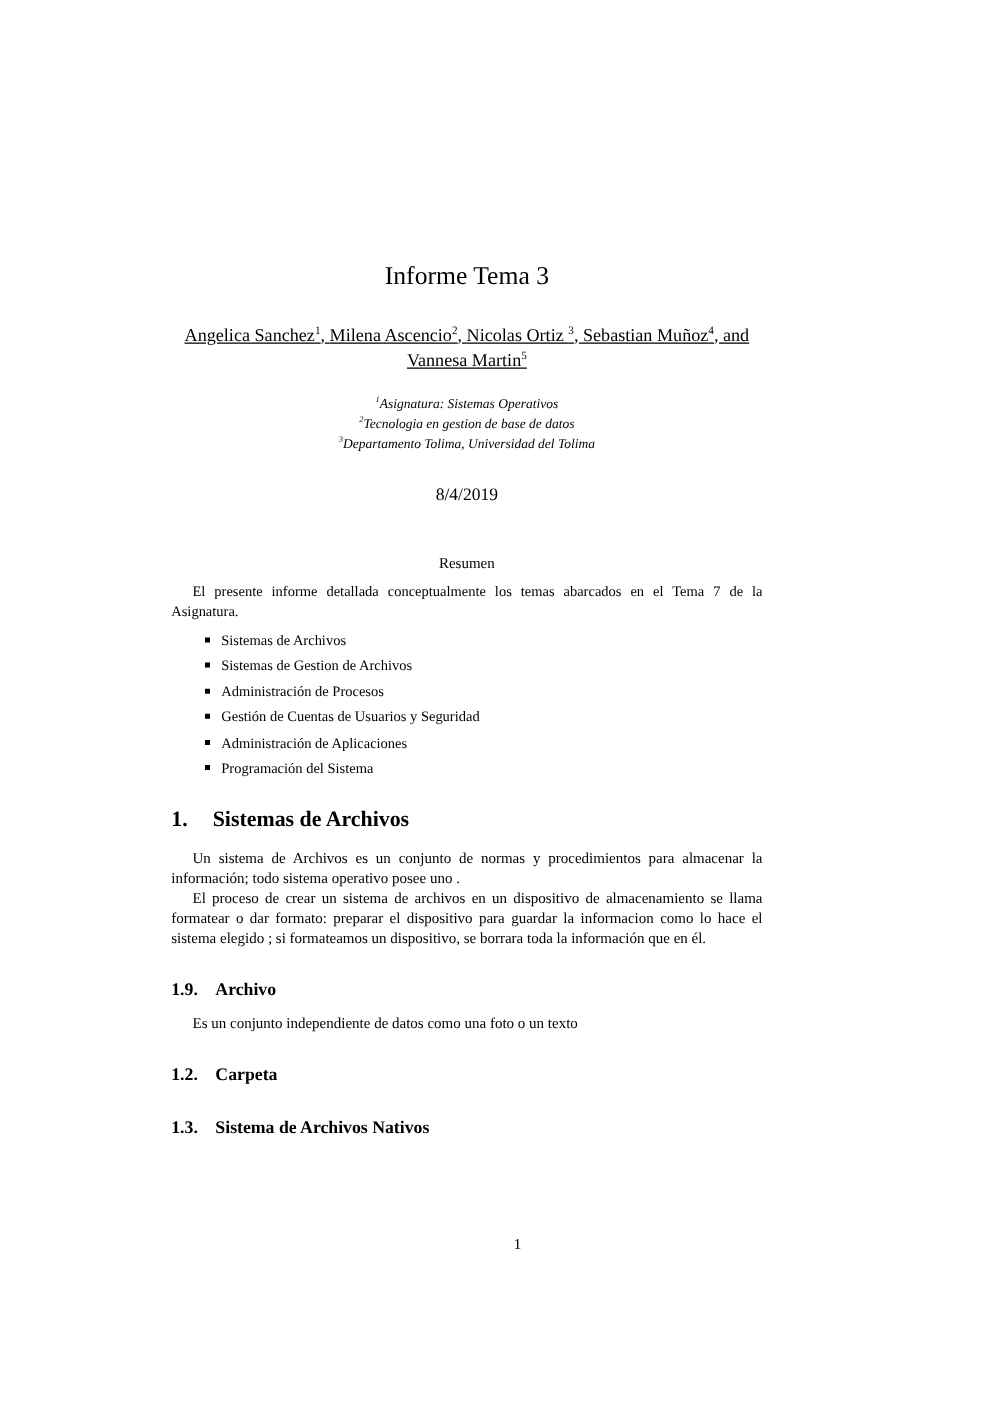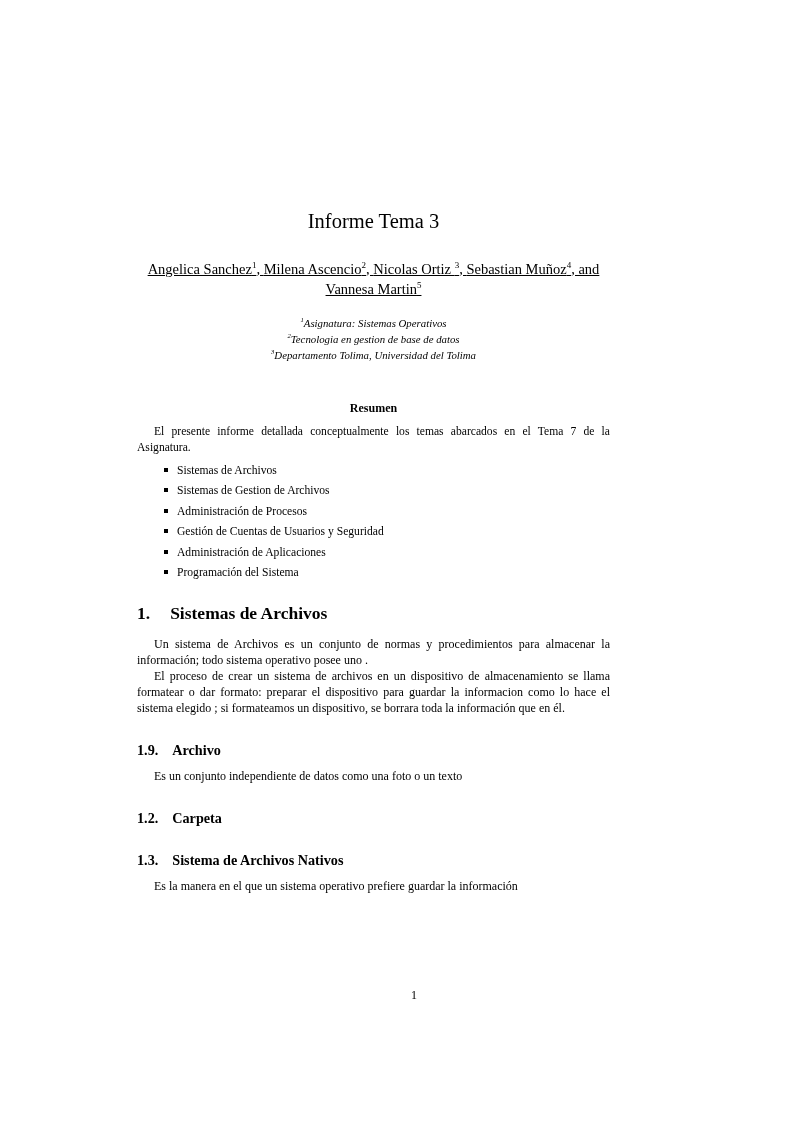--- a/index.html
+++ b/index.html
@@ -17,21 +17,21 @@
     margin-left: 17px;
   }
   .title { font-size: 20.5px; font-weight: normal; text-align: center; line-height: 1.15; margin: 0; }
   .authors {
     width: 452px; margin: 25px auto 0 auto;
     text-align: center; font-size: 14.5px; line-height: 1.38; text-decoration: underline;
   }
   sup { font-size: 0.62em; line-height: 0; }
   .affils { margin-top: 16px; text-align: center; font-style: italic; font-size: 10.8px; line-height: 1.5; }
   .date { margin-top: 26px; text-align: center; font-size: 14px; }
-  .abstract-heading { margin: 38px 0 0 0; text-align: center; font-size: 12px; font-weight: bold; }
+  .abstract-heading { margin: 38px 0 0 0; text-align: center; font-size: 12px; font-weight: normal; }
   .abstract { font-size: 11.6px; line-height: 1.33; text-align: justify; }
   .abstract .p1 { margin: 8px 0 0 0; text-indent: 17px; }
   .abstract .p2 { margin: 0; text-indent: 0; }
   .blist { margin: 9px 0 0 0; padding: 0 0 0 27px; list-style: none; font-size: 11.6px; }
   .blist li { margin-bottom: 7.5px; }
   .sq { display: inline-block; width: 4px; height: 4px; background: #000; margin-right: 9px; vertical-align: 2px; }
   .sec-heading { margin: 24px 0 13px 0; font-size: 17.5px; font-weight: bold; line-height: 1.2; }
   .sec-heading .num { margin-right: 20px; }
   .body-par { margin: 0; font-size: 12px; line-height: 1.33; text-align: justify; text-indent: 17px; }
   .sub-heading { margin: 25px 0 10px 0; font-size: 14.2px; font-weight: bold; line-height: 1.2; }
@@ -46,20 +46,21 @@
   <h1 class="title">Informe Tema 3</h1>
 
   <div class="authors"><span><span>Angelica Sanchez</span><sup>1</sup><span>, </span></span><span><span>Milena Ascencio</span><sup>2</sup><span>, </span></span><span><span>Nicolas Ortiz </span><sup>3</sup><span>, </span></span><span><span>Sebastian Muñoz</span><sup>4</sup><span>, and </span></span><span><span>Vannesa Martin</span><sup>5</sup></span></div>
 
   <div class="affils">
     <div><sup>1</sup><span>Asignatura: Sistemas Operativos</span></div>
     <div><sup>2</sup><span>Tecnologia en gestion de base de datos</span></div>
     <div><sup>3</sup><span>Departamento Tolima, Universidad del Tolima</span></div>
   </div>
 
+  <div class="date">8/4/2019</div>
 
   <div class="abstract-heading">Resumen</div>
 
   <div class="abstract">
     <p class="p1">El presente informe detallada conceptualmente los temas abarcados en el Tema 7 de la Asignatura.</p>
   </div>
 
   <ul class="blist">
     <li><span class="sq"></span><span>Sistemas de Archivos</span></li>
     <li><span class="sq"></span><span>Sistemas de Gestion de Archivos</span></li>
@@ -73,17 +74,16 @@
 
   <p class="body-par">Un sistema de Archivos es un conjunto de normas y procedimientos para almacenar la información; todo sistema operativo posee uno .</p>
   <p class="body-par">El proceso de crear un sistema de archivos en un dispositivo de almacenamiento se llama formatear o dar formato: preparar el dispositivo para guardar la informacion como lo hace el sistema elegido ; si formateamos un dispositivo, se borrara toda la información que en él.</p>
 
   <h3 class="sub-heading"><span class="num">1.9.</span><span>Archivo</span></h3>
   <p class="body-par">Es un conjunto independiente de datos como una foto o un texto</p>
 
   <h3 class="sub-heading"><span class="num">1.2.</span><span>Carpeta</span></h3>
 
   <h3 class="sub-heading"><span class="num">1.3.</span><span>Sistema de Archivos Nativos</span></h3>
-  <p class="body-par">Es la manera en el que un sistema operativo prefiere guardar la información</p>
 
   <div class="footer">1</div>
 
 </div>
 
 </body></html>

